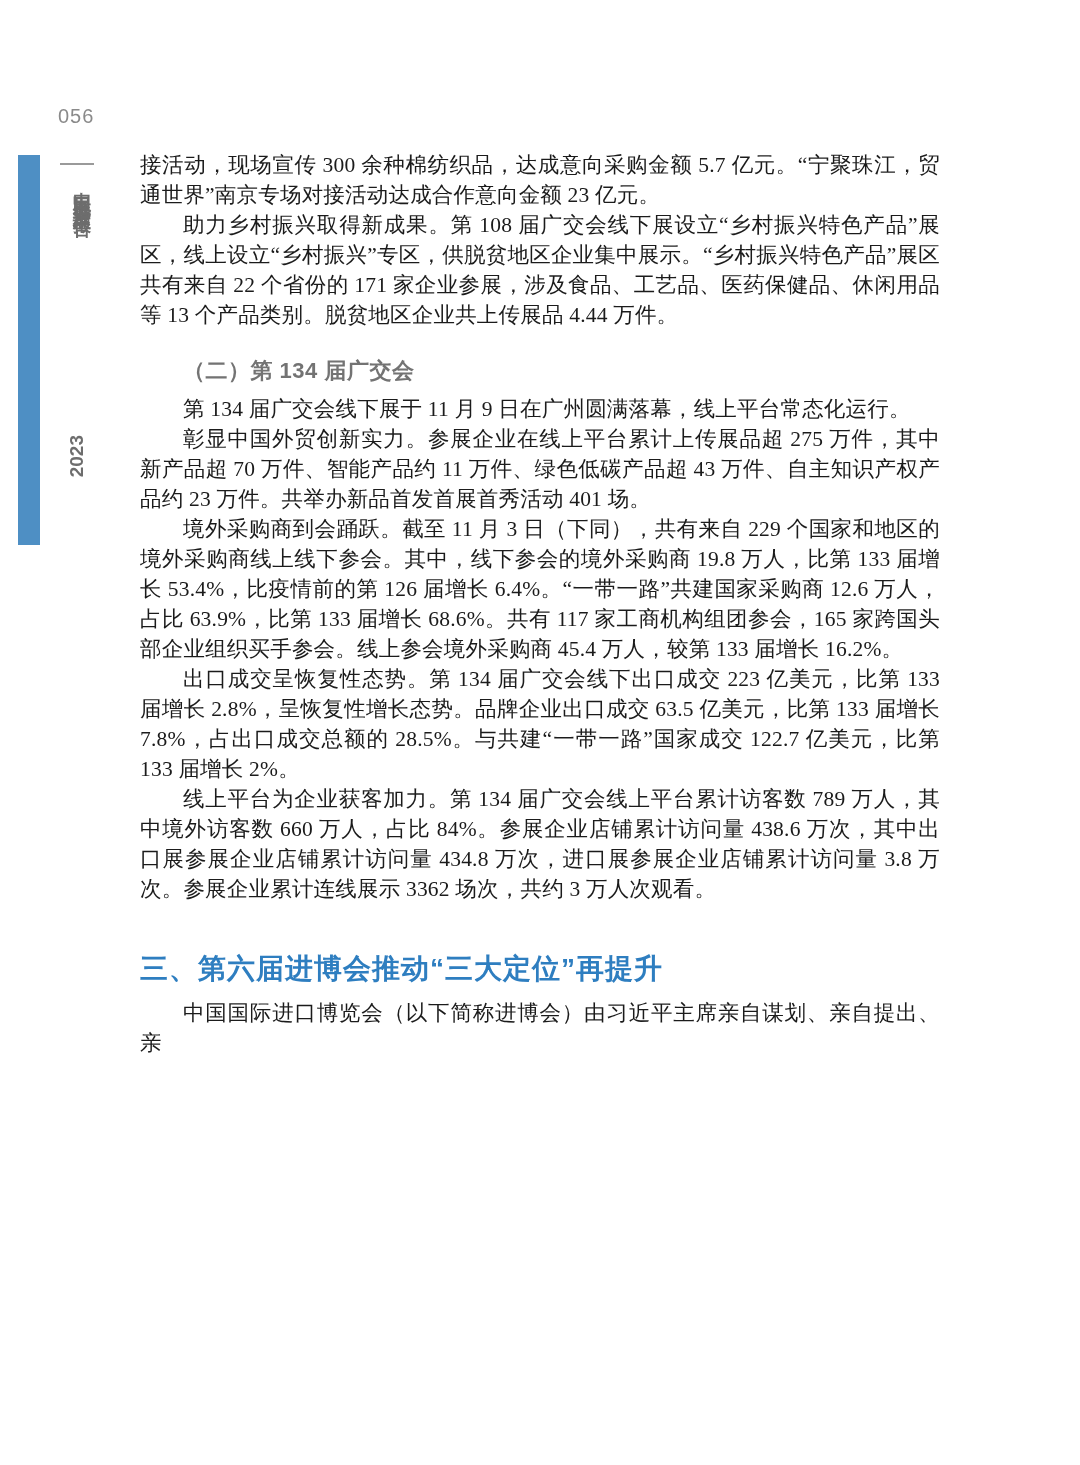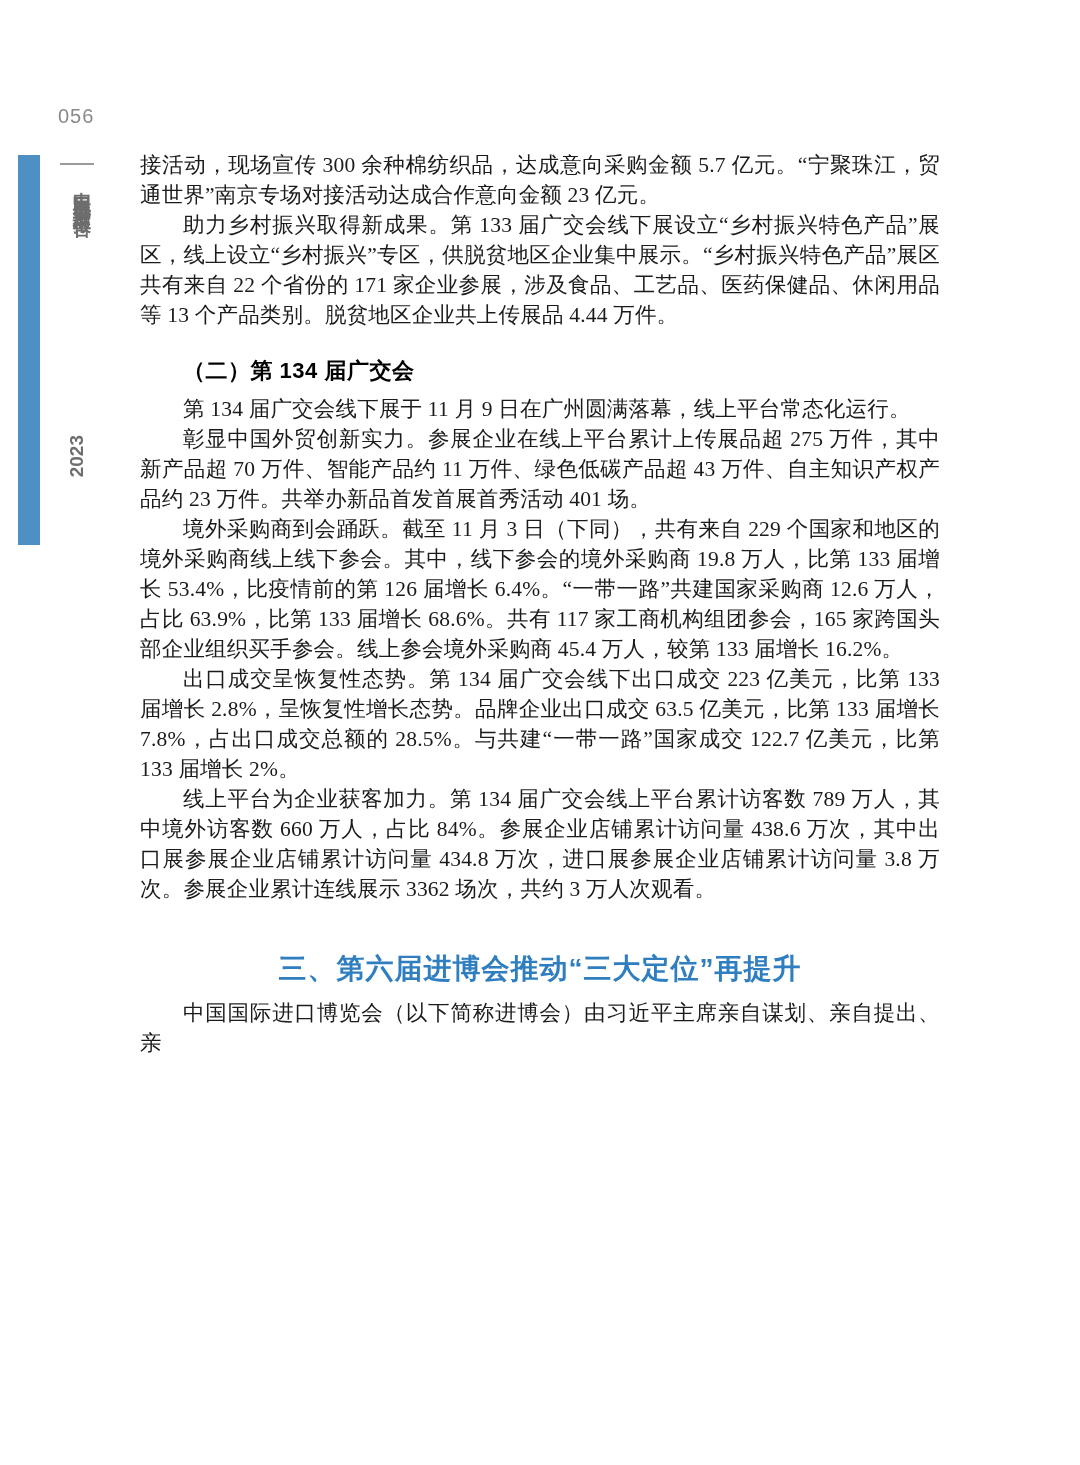--- a/index.html
+++ b/index.html
@@ -99,51 +99,50 @@
     letter-spacing: 0.2px;
   }
   p.indent {
     text-indent: 43px;
   }
   h3.sub-heading {
     margin: 26px 0 8px 0;
     font-family: "Liberation Sans", sans-serif;
     font-size: 22px;
     font-weight: bold;
-    color: #000000;
+    color: #737373;
     text-indent: 43px;
     letter-spacing: 0.5px;
   }
   h2.section-heading {
     margin: 46px 0 10px 0;
     font-family: "Liberation Sans", sans-serif;
     font-size: 28px;
     font-weight: bold;
     color: #2e7ec0;
     letter-spacing: 1px;
-    text-align: center;
   }
 </style>
 </head>
 <body>
 
 <div class="page">
 
   <div class="side-rail">
     <div class="page-number">056</div>
     <div class="rail-bar"></div>
     <div class="rail-rule"></div>
     <div class="rail-title">中国展览经济发展报告</div>
     <div class="rail-year">2023</div>
   </div>
 
   <div class="content">
 
     <p class="body">接活动，现场宣传 300 余种棉纺织品，达成意向采购金额 5.7 亿元。“宁聚珠江，贸通世界”南京专场对接活动达成合作意向金额 23 亿元。</p>
-    <p class="body indent">助力乡村振兴取得新成果。第 133 届广交会线下展设立“乡村振兴特色产品”展区，线上设立“乡村振兴”专区，供脱贫地区企业集中展示。“乡村振兴特色产品”展区共有来自 22 个省份的 171 家企业参展，涉及食品、工艺品、医药保健品、休闲用品等 13 个产品类别。脱贫地区企业共上传展品 4.44 万件。</p>
+    <p class="body indent">助力乡村振兴取得新成果。第 108 届广交会线下展设立“乡村振兴特色产品”展区，线上设立“乡村振兴”专区，供脱贫地区企业集中展示。“乡村振兴特色产品”展区共有来自 22 个省份的 171 家企业参展，涉及食品、工艺品、医药保健品、休闲用品等 13 个产品类别。脱贫地区企业共上传展品 4.44 万件。</p>
 
     <h3 class="sub-heading">（二）第 134 届广交会</h3>
 
     <p class="body indent">第 134 届广交会线下展于 11 月 9 日在广州圆满落幕，线上平台常态化运行。</p>
     <p class="body indent">彰显中国外贸创新实力。参展企业在线上平台累计上传展品超 275 万件，其中新产品超 70 万件、智能产品约 11 万件、绿色低碳产品超 43 万件、自主知识产权产品约 23 万件。共举办新品首发首展首秀活动 401 场。</p>
     <p class="body indent">境外采购商到会踊跃。截至 11 月 3 日（下同），共有来自 229 个国家和地区的境外采购商线上线下参会。其中，线下参会的境外采购商 19.8 万人，比第 133 届增长 53.4%，比疫情前的第 126 届增长 6.4%。“一带一路”共建国家采购商 12.6 万人，占比 63.9%，比第 133 届增长 68.6%。共有 117 家工商机构组团参会，165 家跨国头部企业组织买手参会。线上参会境外采购商 45.4 万人，较第 133 届增长 16.2%。</p>
     <p class="body indent">出口成交呈恢复性态势。第 134 届广交会线下出口成交 223 亿美元，比第 133 届增长 2.8%，呈恢复性增长态势。品牌企业出口成交 63.5 亿美元，比第 133 届增长 7.8%，占出口成交总额的 28.5%。与共建“一带一路”国家成交 122.7 亿美元，比第 133 届增长 2%。</p>
     <p class="body indent">线上平台为企业获客加力。第 134 届广交会线上平台累计访客数 789 万人，其中境外访客数 660 万人，占比 84%。参展企业店铺累计访问量 438.6 万次，其中出口展参展企业店铺累计访问量 434.8 万次，进口展参展企业店铺累计访问量 3.8 万次。参展企业累计连线展示 3362 场次，共约 3 万人次观看。</p>
 
     <h2 class="section-heading">三、第六届进博会推动“三大定位”再提升</h2>

